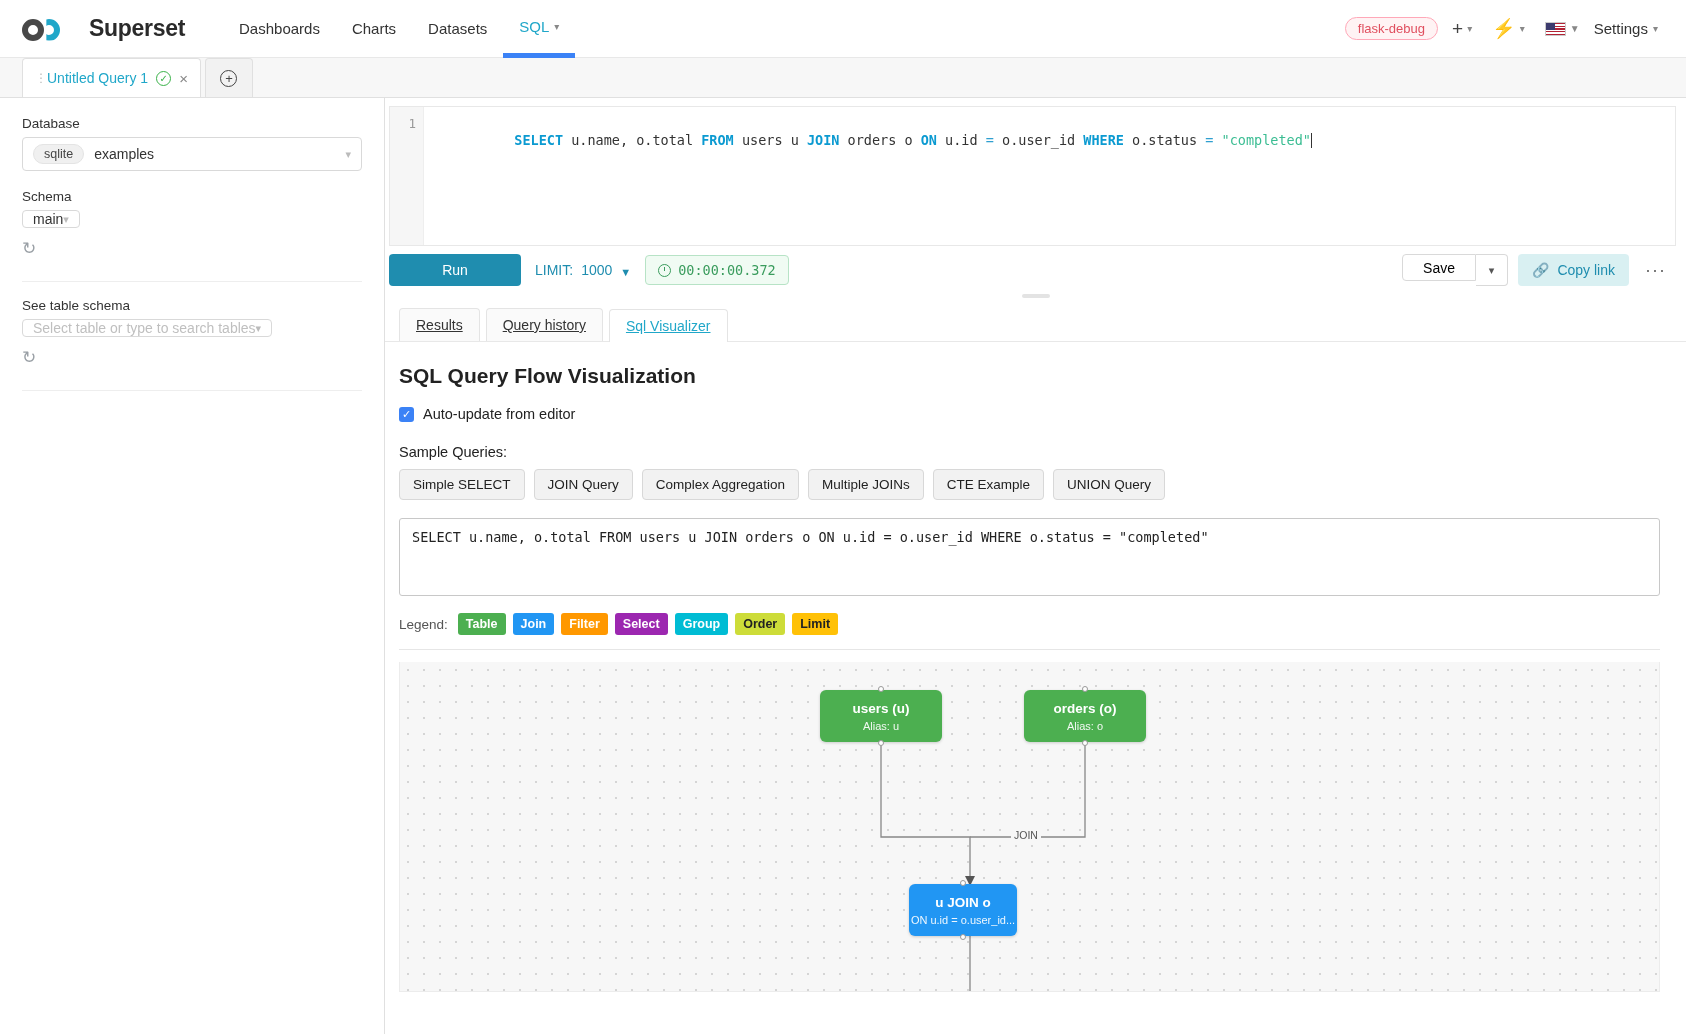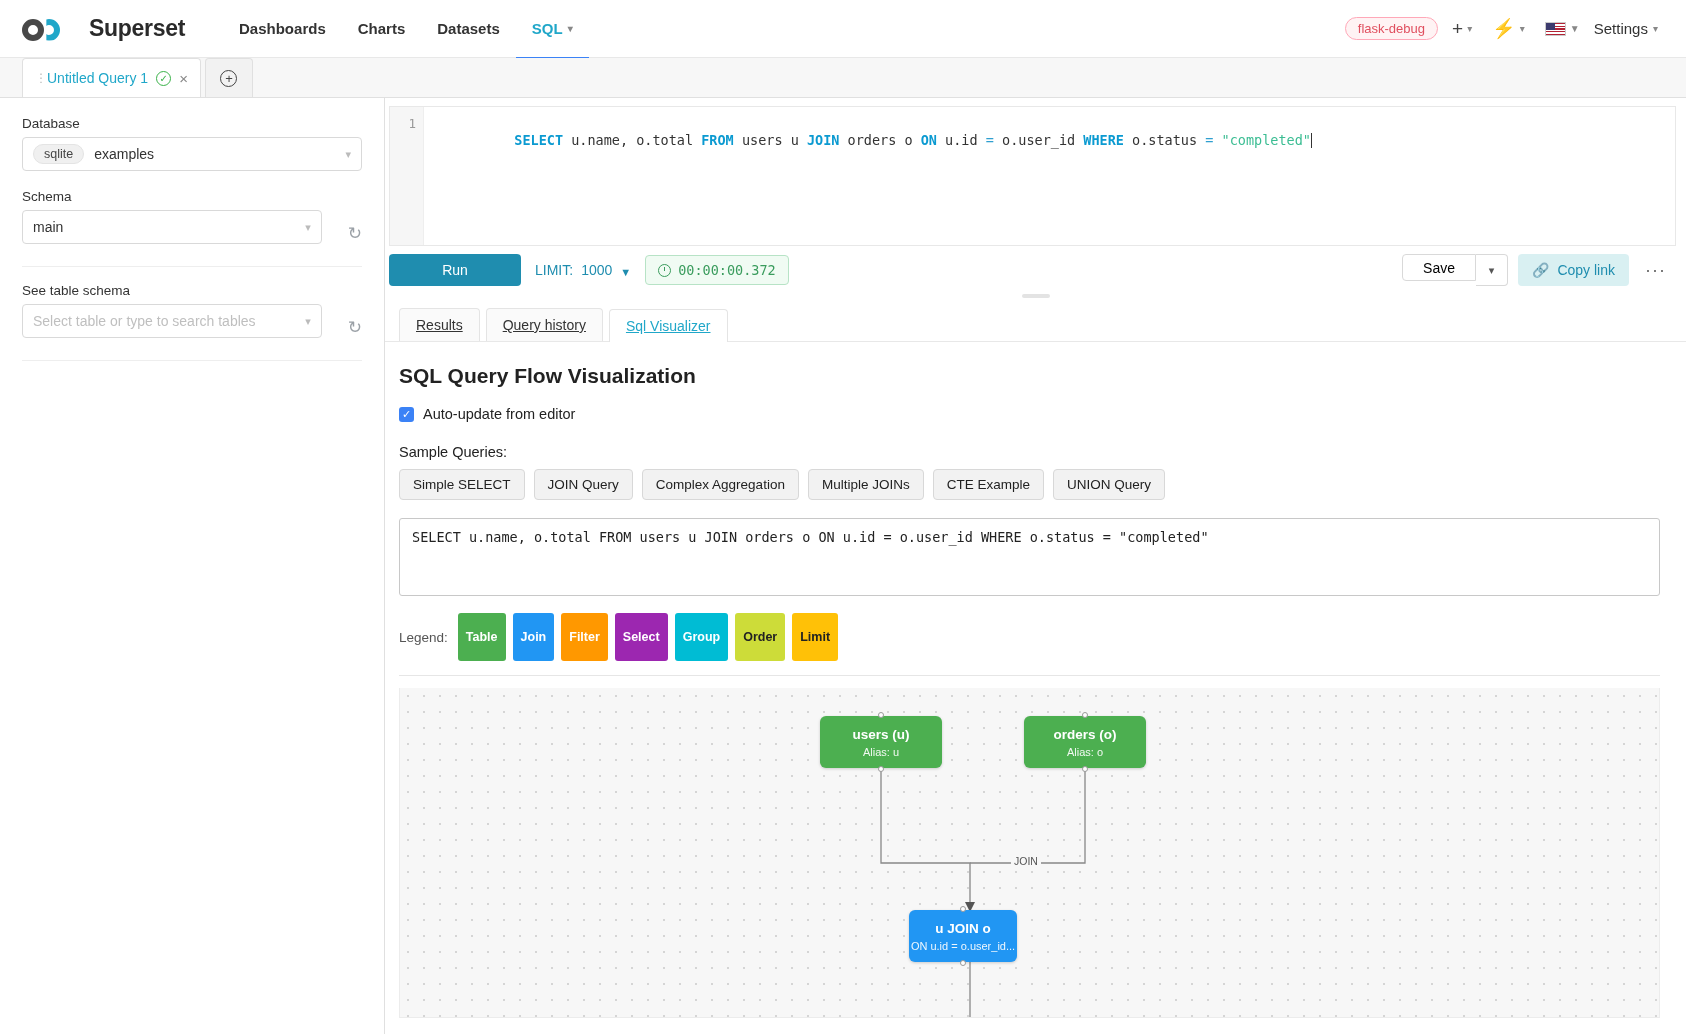--- a/index.html
+++ b/index.html
@@ -21,23 +21,23 @@
   .brand-logo { width:58px; height:26px; position:relative; }
   .brand-logo .ring { position:absolute; top:3px; width:22px; height:22px;
     border-radius:50%; border:6px solid #484848; }
   .brand-logo .ring.l { left:0; }
   .brand-logo .ring.r { left:16px; border-color:#20a7c9; }
   .brand-logo .ring.r { clip-path: inset(0 0 0 38%); }
   .brand-name { font-size:23px; font-weight:bold; color:#2a2a2a; letter-spacing:-0.3px;}
   .navlinks { display:flex; align-items:center; gap:0; height:58px; }
   .navlink {
     padding:11px 16px; height:58px; display:flex; align-items:center;
-    font-size:15px; color:#333; cursor:pointer; gap:5px;font-weight:bold;
-  }
-  .navlink.active { color:#20a7c9; border-bottom:1px solid #3b82f6; }
+    font-size:15px; color:#333; cursor:pointer; gap:5px;
+  }
+  .navlink.active { color:#20a7c9; border-bottom:5px solid #3b82f6; }
   .nav-right { margin-left:auto; display:flex; align-items:center; gap:8px; }
   .badge-debug {
     border:1px solid #ffa8b8; color:#e04f5f; background:#fff3f4;
     border-radius:12px; padding:3px 12px; font-size:13px;
   }
   .nav-ic { display:flex; align-items:center; gap:4px; padding:4px 6px; cursor:pointer; color:#444; }
   .nav-ic .glyph { font-size:19px; line-height:1; }
   .caret { font-size:10px; color:#888; }
   .flag { width:21px; height:14px; background:
       linear-gradient(#b22234 0 11%, #fff 11% 22%, #b22234 22% 33%, #fff 33% 44%,
@@ -76,21 +76,21 @@
   }
   .field-label { font-size:13.5px; color:#333; margin-bottom:6px; }
   .select-box {
     height:34px; border:1px solid #d9d9d9; border-radius:4px; display:flex; align-items:center;
     padding:0 10px; font-size:14px; background:#fff; cursor:pointer; position:relative;
   }
   .select-box .chev { margin-left:auto; color:#bbb; font-size:11px; }
   .pill { background:#f0f0f0; border:1px solid #e4e4e4; border-radius:11px; padding:2px 10px;
     font-size:12.5px; color:#444; margin-right:10px; }
   .mb18 { margin-bottom:18px; }
-  .row-refresh { display:flex; align-items:flex-end; gap:26px; }
+  .row-refresh { display:flex; align-items:flex-start; gap:10px;flex-direction:column; }
   .row-refresh .select-box { flex:1; }
   .refresh { color:#9aa0a6; font-size:17px; cursor:pointer; }
   .divider { border-top:1px solid #eee; margin:22px 0 16px 0; }
   .placeholder { color:#bfbfbf; }
 
   
   .right { flex:1; display:flex; flex-direction:column; min-width:0; background:#fff; }
   .editor-wrap { margin:8px 10px 0 4px; border:1px solid #e8e8e8; background:#fff; height:140px; position:relative; }
   .ace { display:flex; height:100%; font-family:"DejaVu Sans Mono", monospace; font-size:13.5px; }
   .gutter { width:34px; background:#f6f6f6; border-right:1px solid #eee; text-align:right;
@@ -147,21 +147,21 @@
   .sq-btn { border:1px solid #d8d8d8; background:#f2f2f2; border-radius:4px;
     padding:7px 13px; font-size:13.5px; color:#222; cursor:pointer; }
   .sql-area {
     width:100%; height:78px; border:1px solid #c8c8c8; border-radius:3px;
     padding:10px 12px; font-family:"DejaVu Sans Mono", monospace; font-size:13.5px;
     color:#222; resize:none; outline:none; background:#fff;
   }
   .legend-row { display:flex; align-items:center; gap:7px; margin:14px 0 12px 0;
      padding-bottom:14px; border-bottom:1px solid #e6e6e6;}
   .legend-label { font-size:13.5px; color:#555; margin-right:3px; }
-  .lg { border-radius:3px; padding:17px 8px; font-size:12.5px; color:#fff; font-weight:bold; }
+  .lg { border-radius:3px; padding:4px 8px; font-size:12.5px; color:#fff; font-weight:bold; }
 
   
   .canvas {
     position:relative; height:330px; background:#f7f7f7;
     background-image:radial-gradient(#d5d5d5 1px, transparent 1px);
     background-size:16px 16px; border:1px solid #ececec; border-top:none;
     overflow:hidden;
   }
   .node {
     position:absolute; border-radius:6px; color:#fff; text-align:right;

